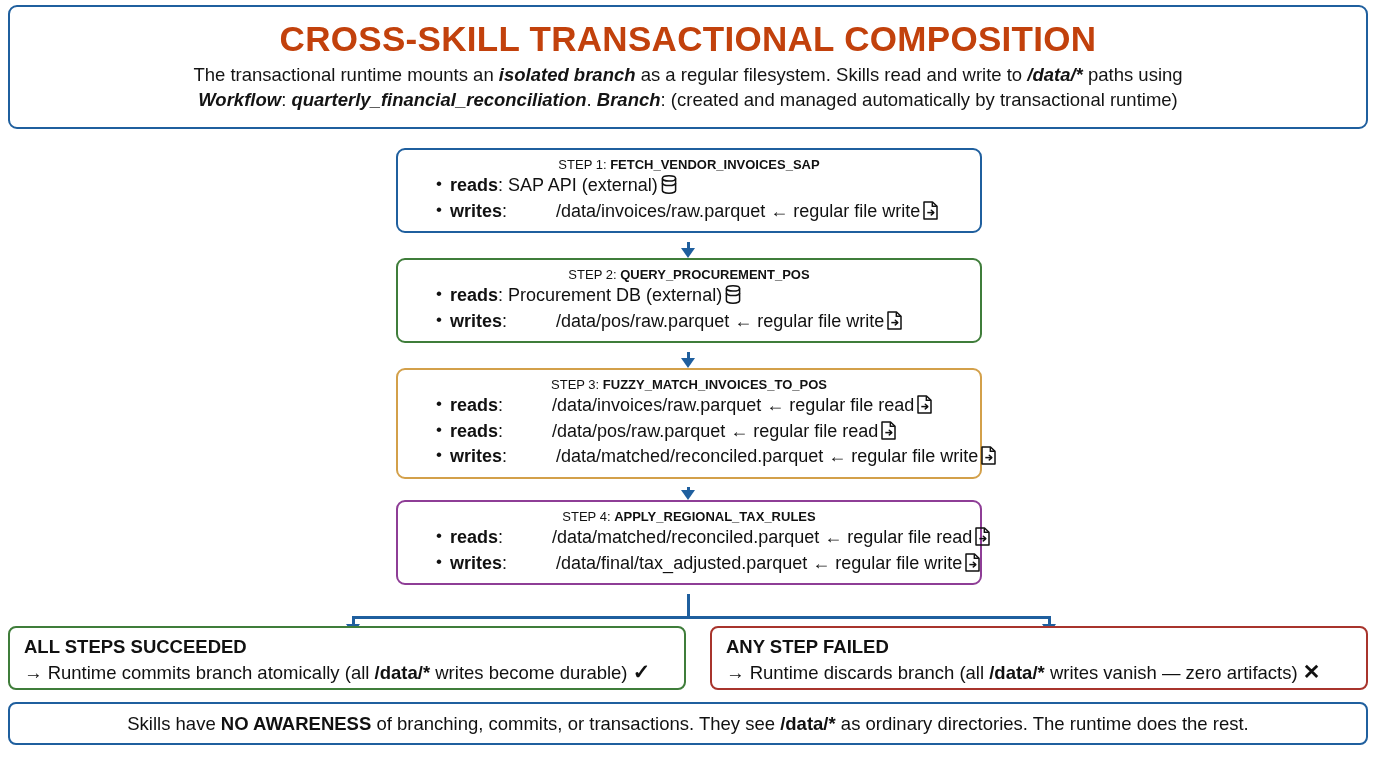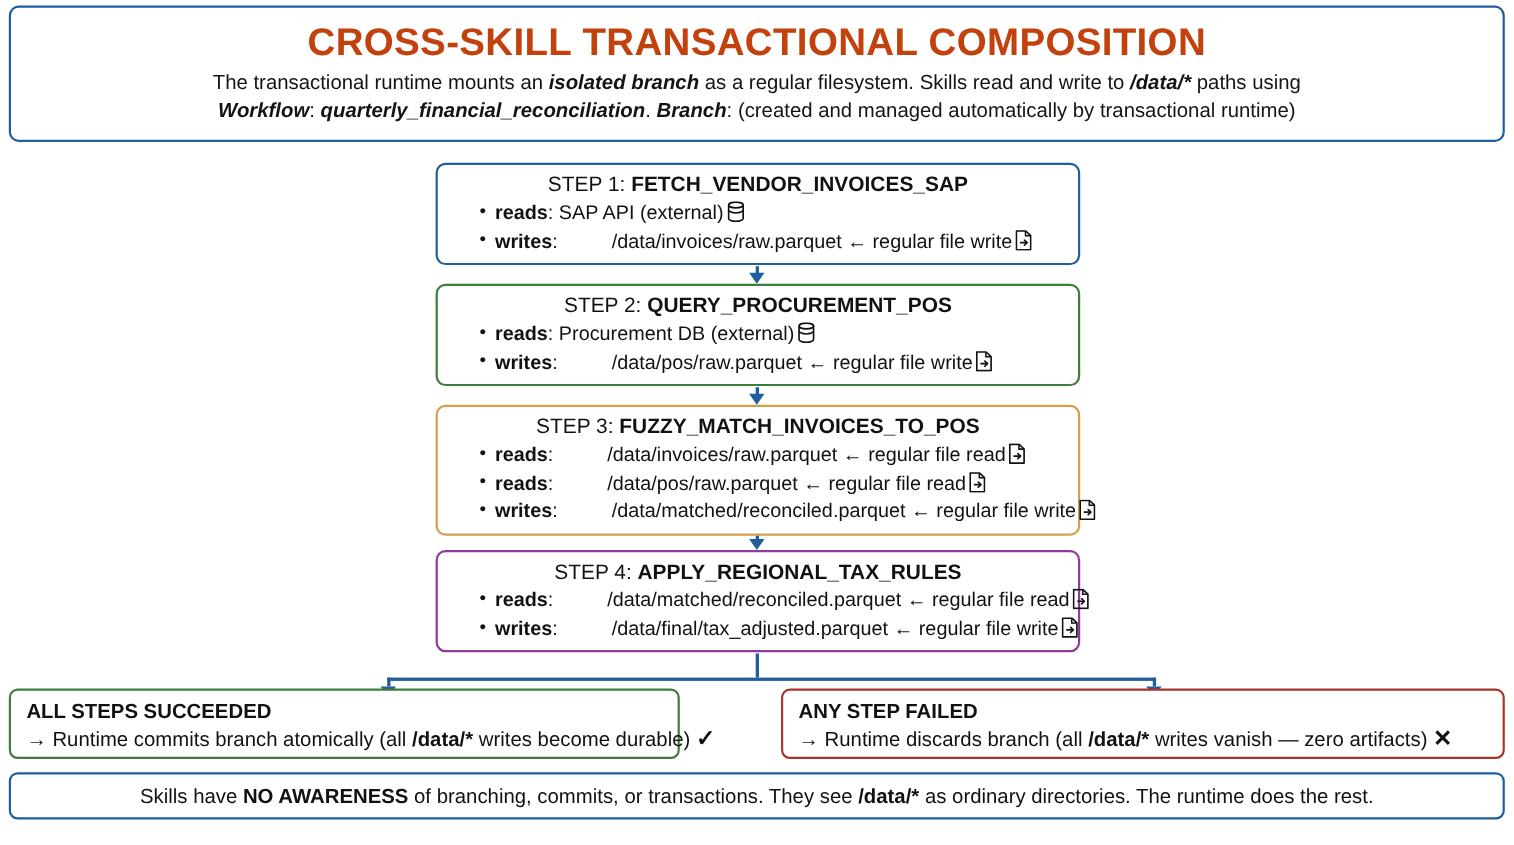--- a/index.html
+++ b/index.html
@@ -52,21 +52,21 @@
     width: 586px;
     box-sizing: border-box;
     border-radius: 9px;
     background: #ffffff;
     border-width: 2.5px;
     border-style: solid;
     padding: 6px 0 7px 0;
   }
   .step-title {
     text-align: center;
-    font-size: 19px;
+    font-size: 13px;
     line-height: 1.32;
     color: #111111;
     font-weight: normal;
   }
   .step-title b { font-weight: bold; }
   .step-list {
     margin: 0;
     padding: 0 8px 0 38px;
     list-style: none;
   }
@@ -163,21 +163,21 @@
     position: absolute;
     top: 626px;
     height: 64px;
     box-sizing: border-box;
     border-width: 2.5px;
     border-style: solid;
     border-radius: 8px;
     background: #ffffff;
     padding: 7px 12px 0 14px;
   }
-  #outcome-success { left: 8px;  width: 610px; border-color: #3f7d3a; }
+  #outcome-success { left: 8px;  width: 678px; border-color: #3f7d3a; }
   #outcome-fail    { left: 710px; width: 658px; border-color: #a8342c; }
   .outcome-head {
     font-size: 18.5px;
     font-weight: bold;
     line-height: 1.25;
     color: #111111;
   }
   .outcome-body {
     font-size: 18.5px;
     line-height: 1.3;

